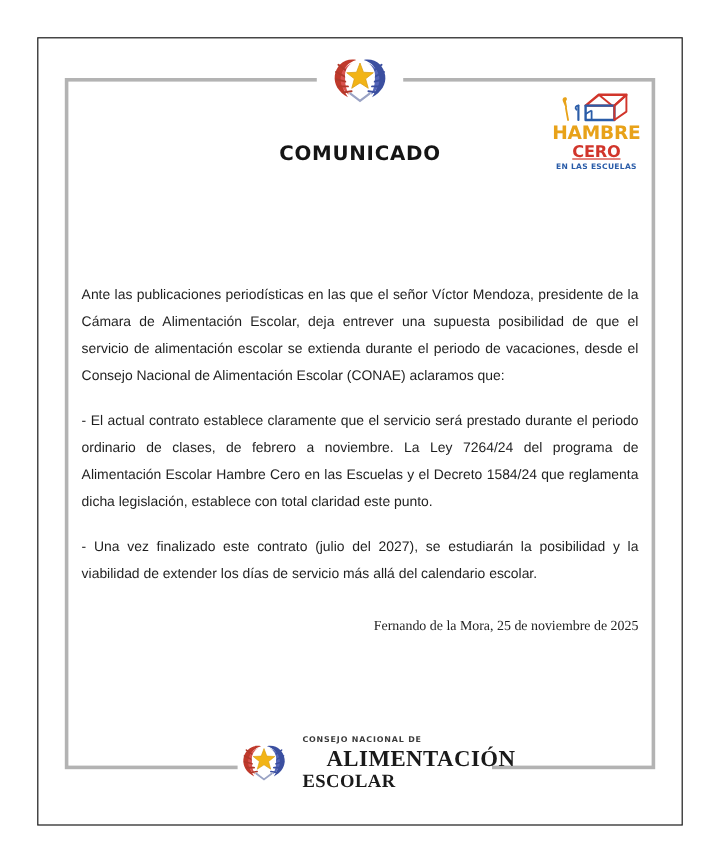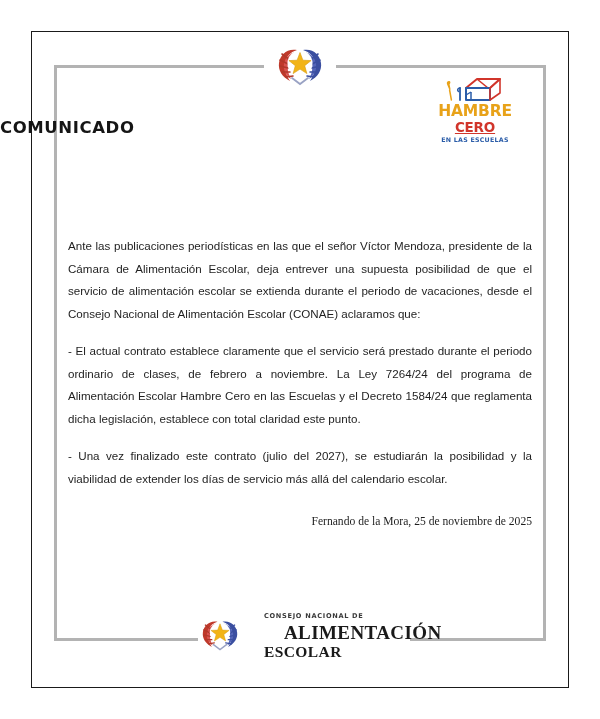--- a/index.html
+++ b/index.html
@@ -55,21 +55,21 @@
     background: #ffffff;
     z-index: 3;
     display: flex;
     align-items: center;
     justify-content: center;
   }
   .header-emblem svg { display: block; }
 
   .brand-logo {
     position: absolute;
-    left: 433px;
+    left: 455px;
     top: 76px;
     width: 84px;
     height: 62px;
     z-index: 4;
     background: #ffffff;
     text-align: center;
   }
   .brand-logo .house { display: block; margin: 0 auto; }
   .brand-word {
     font-family: "DejaVu Sans", sans-serif;
@@ -95,20 +95,21 @@
     margin-top: 2px;
     font-weight: bold;
     font-family: "DejaVu Sans", sans-serif;
   }
 
   .doc-title {
     position: absolute;
     left: 0;
     top: 118px;
     width: 600px;
+    text-align: center;
     font-family: "DejaVu Sans", sans-serif;
     font-size: 16.5px;
     font-weight: bold;
     letter-spacing: 0.6px;
     color: #151515;
     z-index: 3;
   }
 
   
   .body-copy {
@@ -146,21 +147,21 @@
   .footer-lockup {
     position: absolute;
     left: 198px;
     top: 608px;
     width: 212px;
     height: 56px;
     z-index: 5;
     background: #ffffff;
     display: flex;
     align-items: center;
-    gap: 22px;
+    gap: 10px;
     justify-content: space-between;
   }
   .footer-seal { flex: 0 0 auto; }
   .footer-text {
     flex: 1 1 auto;
     font-family: "Liberation Serif", serif;
     color: #1a1a1a;
     line-height: 1;
   }
   .footer-line1 {

